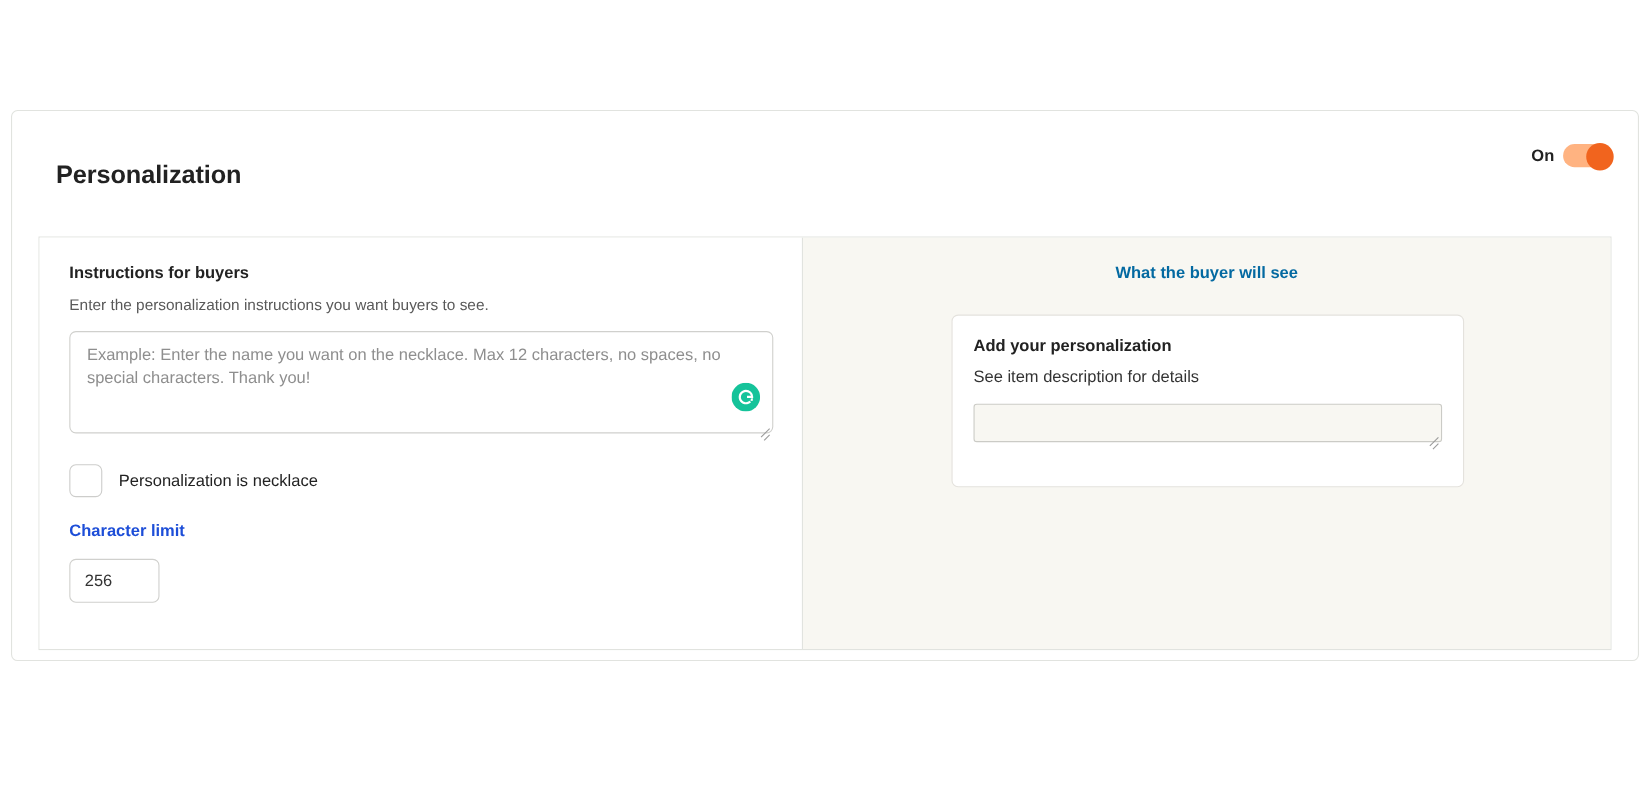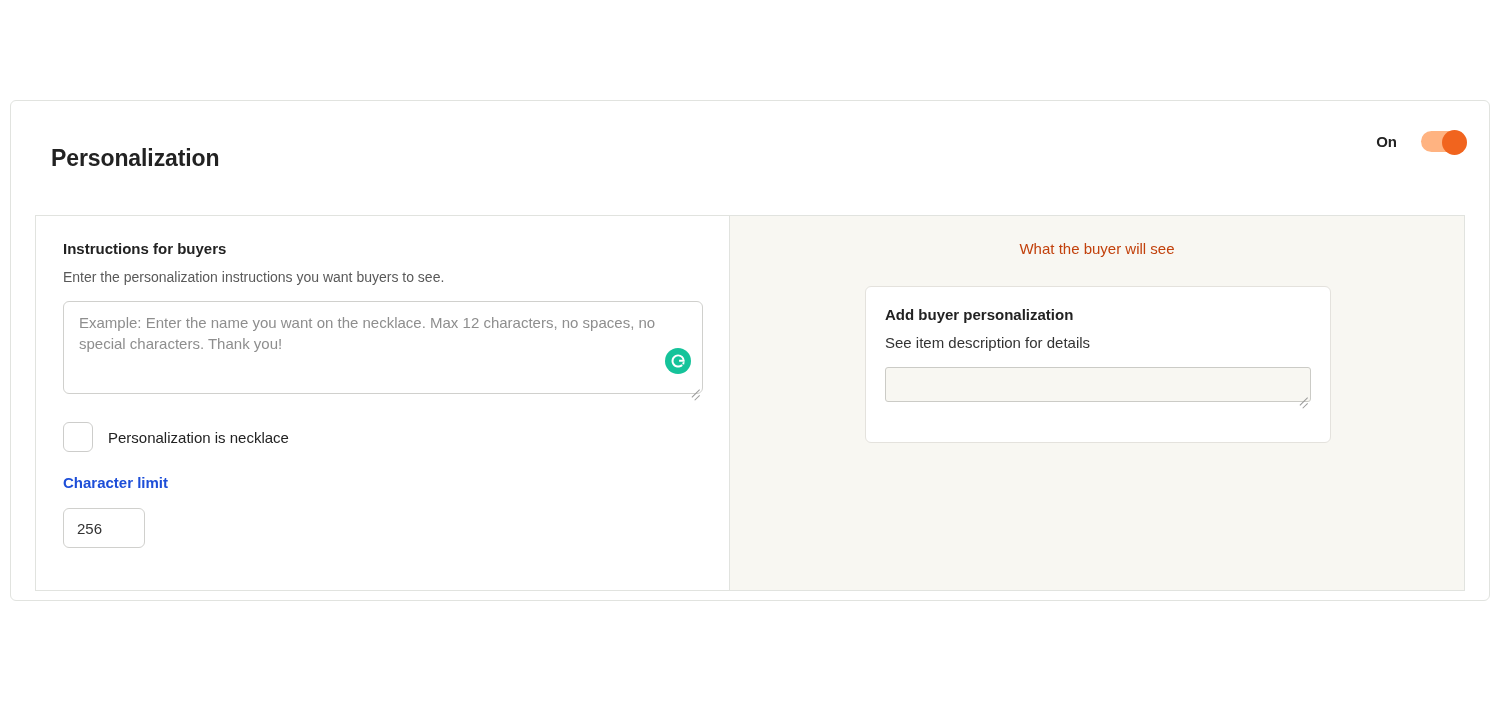--- a/index.html
+++ b/index.html
@@ -55,21 +55,21 @@
     margin: 0;
   }
 
   
   .toggle-wrap {
     position: absolute;
     right: 22px;
     top: 29px;
     display: flex;
     align-items: center;
-    gap: 24px;
+    gap: 8px;
     cursor: pointer;
   }
   .toggle-label {
     font-size: 15px;
     font-weight: 700;
     color: #222222;
   }
   .toggle-switch {
     position: relative;
     width: 46px;
@@ -231,22 +231,22 @@
   }
 
   
   .preview-title {
     position: absolute;
     top: 24px;
     left: 0;
     right: 0;
     text-align: center;
     font-size: 15px;
-    font-weight: 400;
-    color: #c2410c;
+    font-weight: 700;
+    color: #0369a1;
   }
   .preview-card {
     position: absolute;
     left: 135px;
     top: 70px;
     width: 466px;
     height: 157px;
     box-sizing: border-box;
     background: #ffffff;
     border: 1px solid #e4e2dd;
@@ -323,21 +323,21 @@
       </div>
 
       <div class="limit-heading">Character limit</div>
       <input class="limit-input" type="text" value="256" style="">
     </div>
 
     <div class="panel-right">
       <div class="preview-title">What the buyer will see</div>
 
       <div class="preview-card">
-        <div class="preview-heading">Add buyer personalization</div>
+        <div class="preview-heading">Add your personalization</div>
         <div class="preview-sub">See item description for details</div>
         <div class="preview-textarea">
           <span class="resize-handle">
             <i></i>
               <i></i>
           </span>
         </div>
       </div>
     </div>
 

